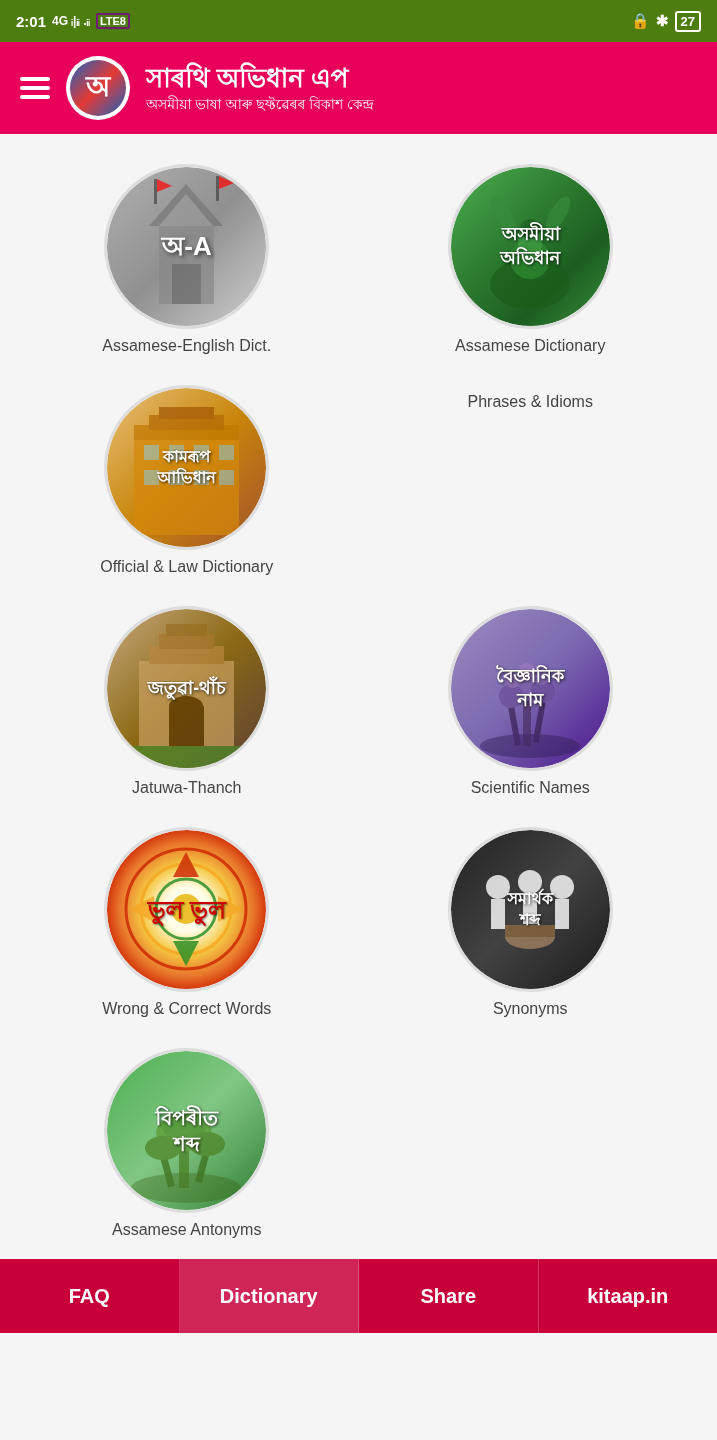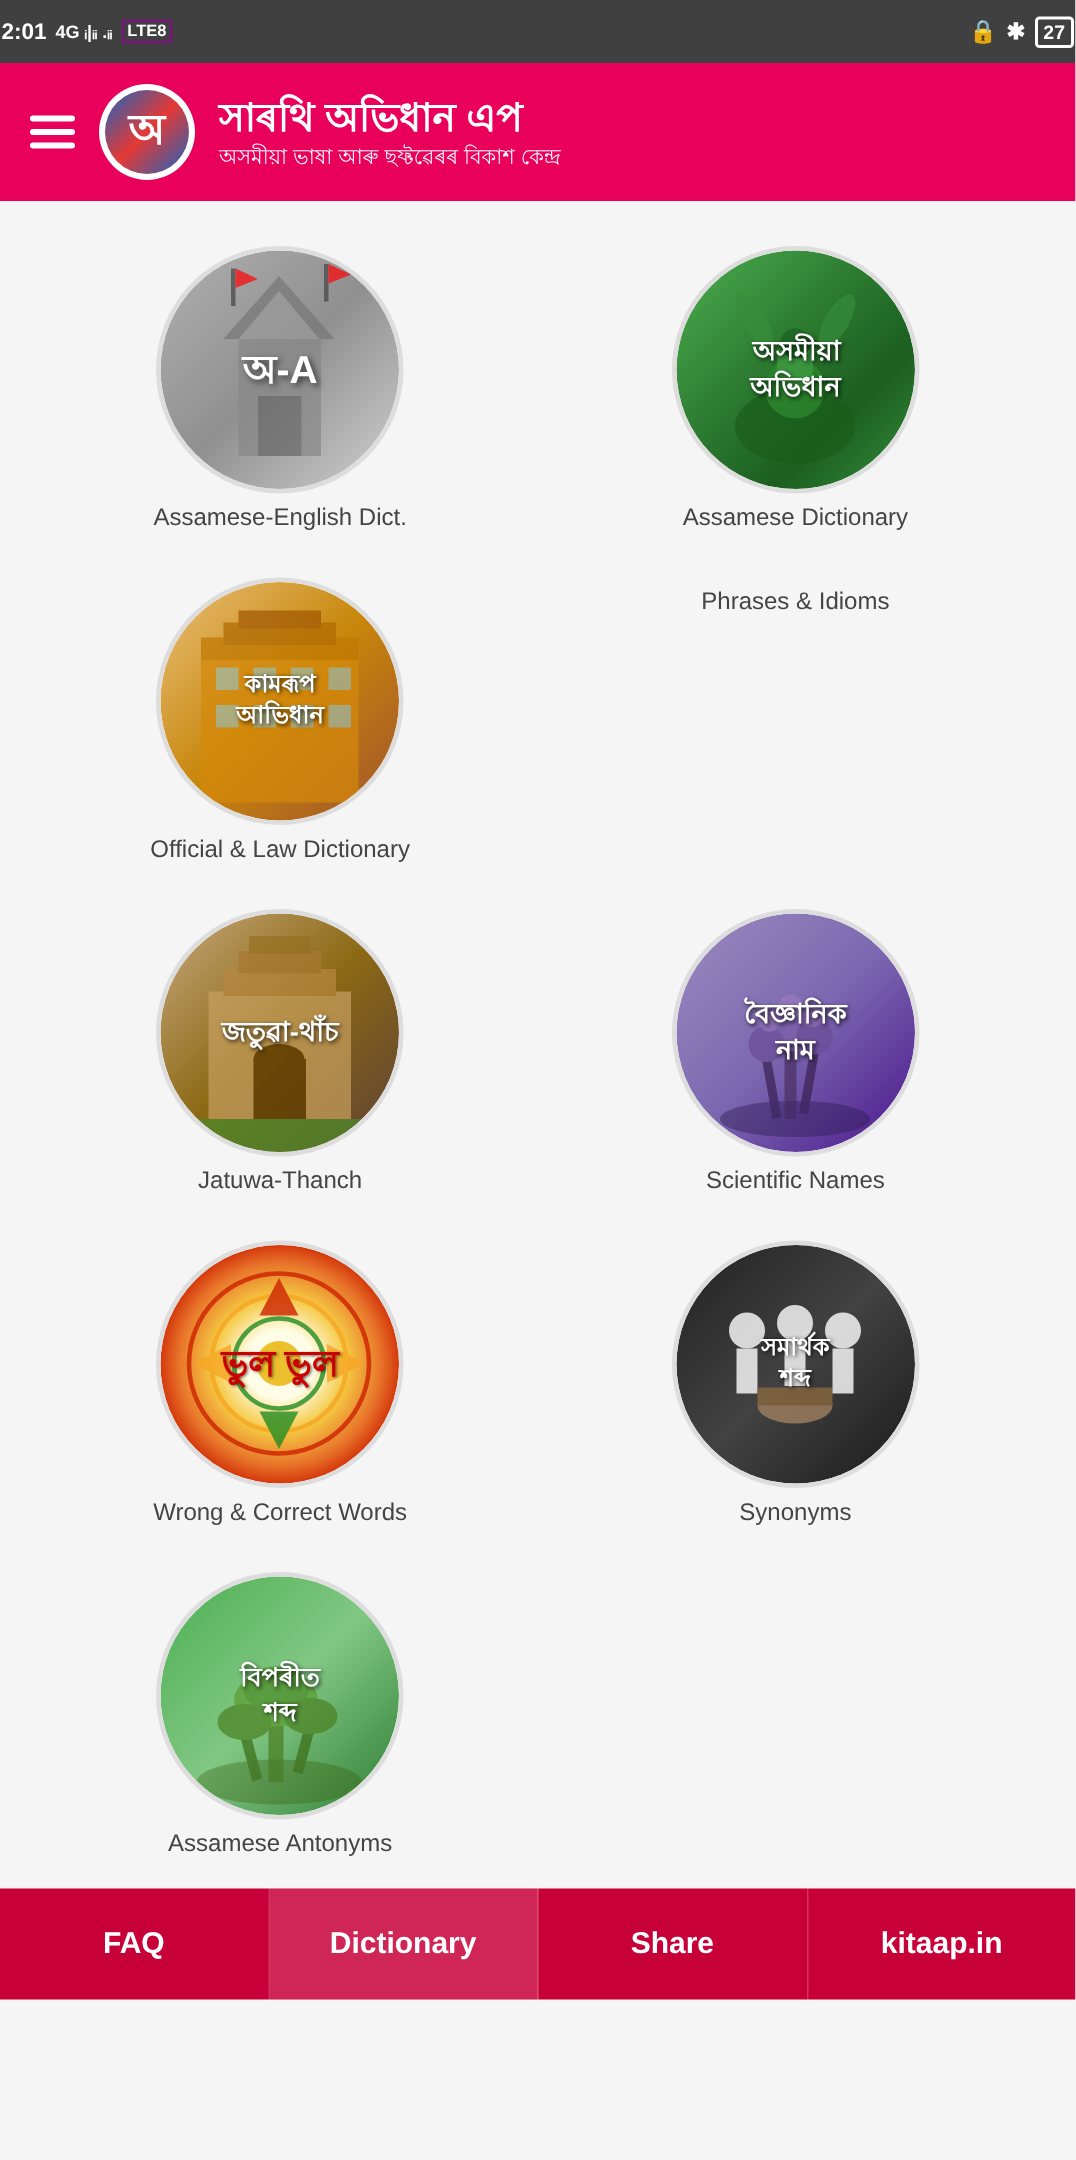--- a/index.html
+++ b/index.html
@@ -7,26 +7,26 @@
     body {
       width: 717px;
       min-height: 1440px;
       font-family: Arial, sans-serif;
       background: #f5f5f5;
       overflow-x: hidden;
     }
 
     
     .status-bar {
-      background: #404040;
+      background: #4d7c0f;
       color: white;
       display: flex;
       justify-content: space-between;
       align-items: center;
-      padding: 6px 1px;
+      padding: 6px 16px;
       height: 42px;
       font-size: 15px;
       font-weight: bold;
     }
     .status-bar-left { display: flex; align-items: center; gap: 6px; }
     .status-bar-right { display: flex; align-items: center; gap: 6px; }
     .battery-box {
       border: 2px solid white;
       border-radius: 3px;
       padding: 1px 4px;
@@ -420,21 +420,21 @@
             <rect x="75" y="85" width="10" height="55" fill="#4a7c20"></rect>
             <ellipse cx="80" cy="85" rx="28" ry="18" fill="#5a9c30"></ellipse>
             <ellipse cx="80" cy="78" rx="22" ry="15" fill="#4a8c25"></ellipse>
             <rect x="55" y="105" width="7" height="35" fill="#3a6c15" transform="rotate(-15,58,105)"></rect>
             <ellipse cx="59" cy="100" rx="18" ry="12" fill="#4a8020"></ellipse>
             <rect x="100" y="100" width="7" height="35" fill="#3a6c15" transform="rotate(15,103,100)"></rect>
             <ellipse cx="103" cy="96" rx="18" ry="12" fill="#4a8020"></ellipse>
 
             <ellipse cx="82" cy="140" rx="55" ry="15" fill="#3a6010" opacity="0.5"></ellipse>
           </svg>
-          <span class="circle-overlay-text" style="font-size:17px;">বিপৰীত<br>শব্দ</span>
+          <span class="circle-overlay-text" style="font-size:20px;">বিপৰীত<br>শব্দ</span>
         </div>
       </div>
       <div class="item-label">Assamese Antonyms</div>
     </div>
 
   </div>
 </div>
 
 <div class="bottom-nav">
   <div class="nav-item">

